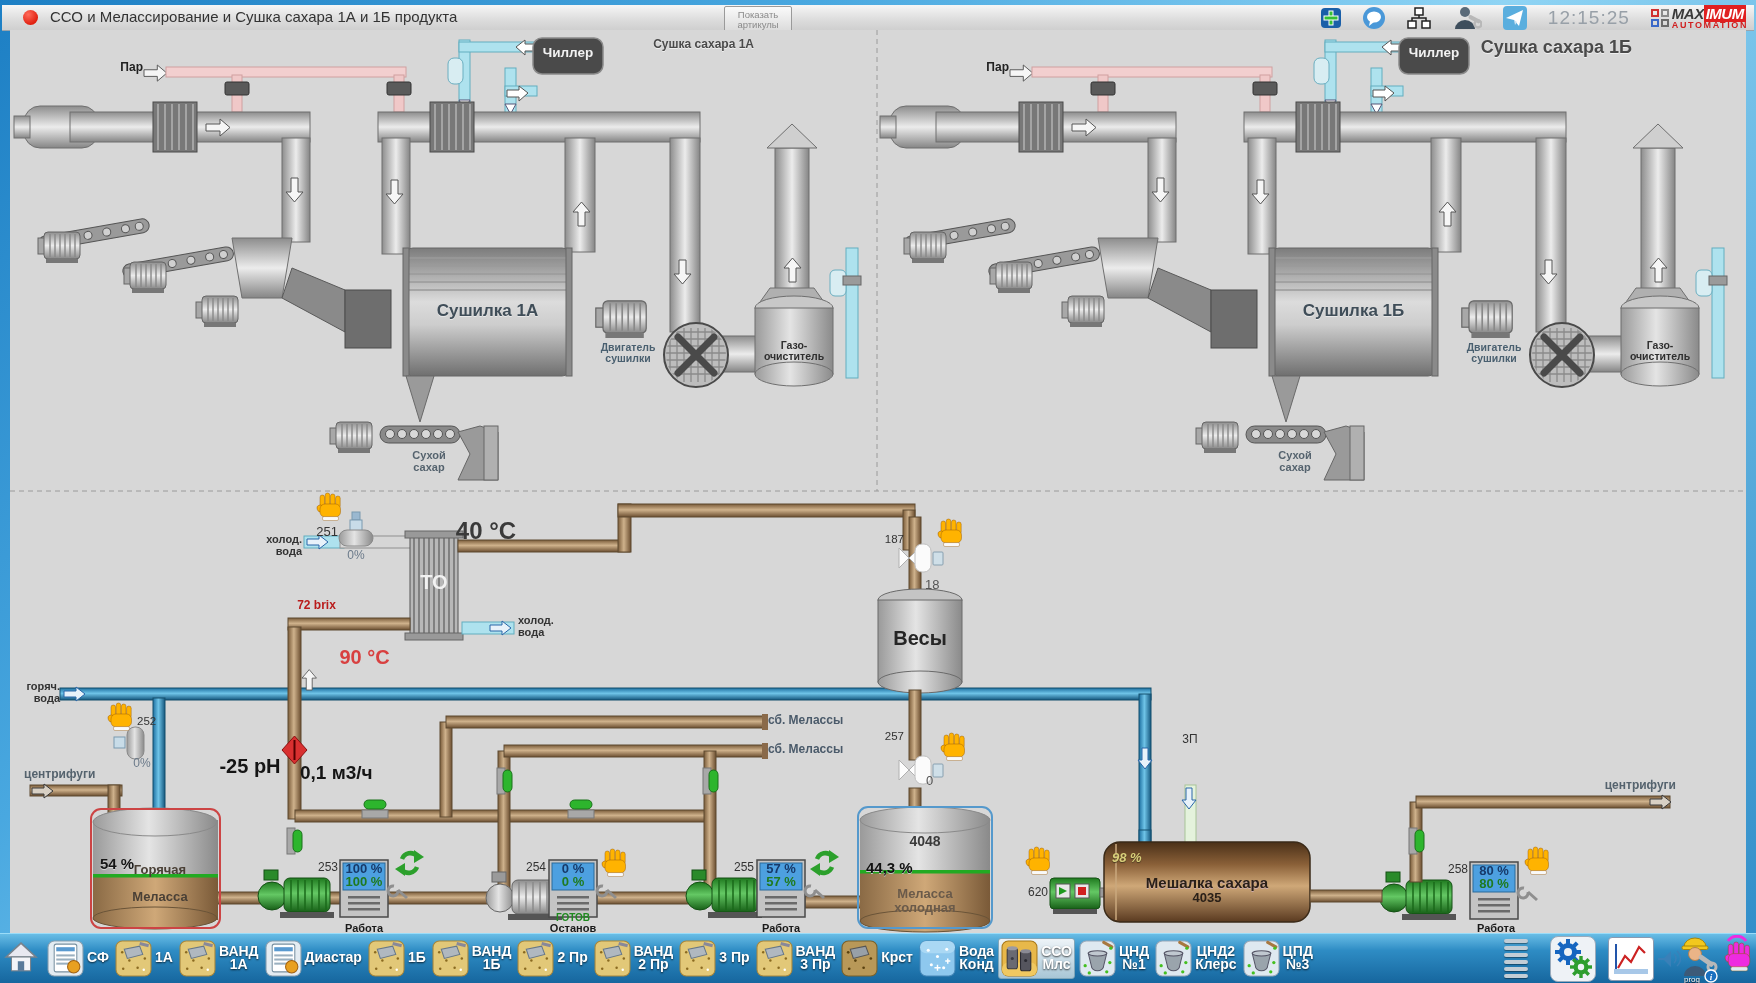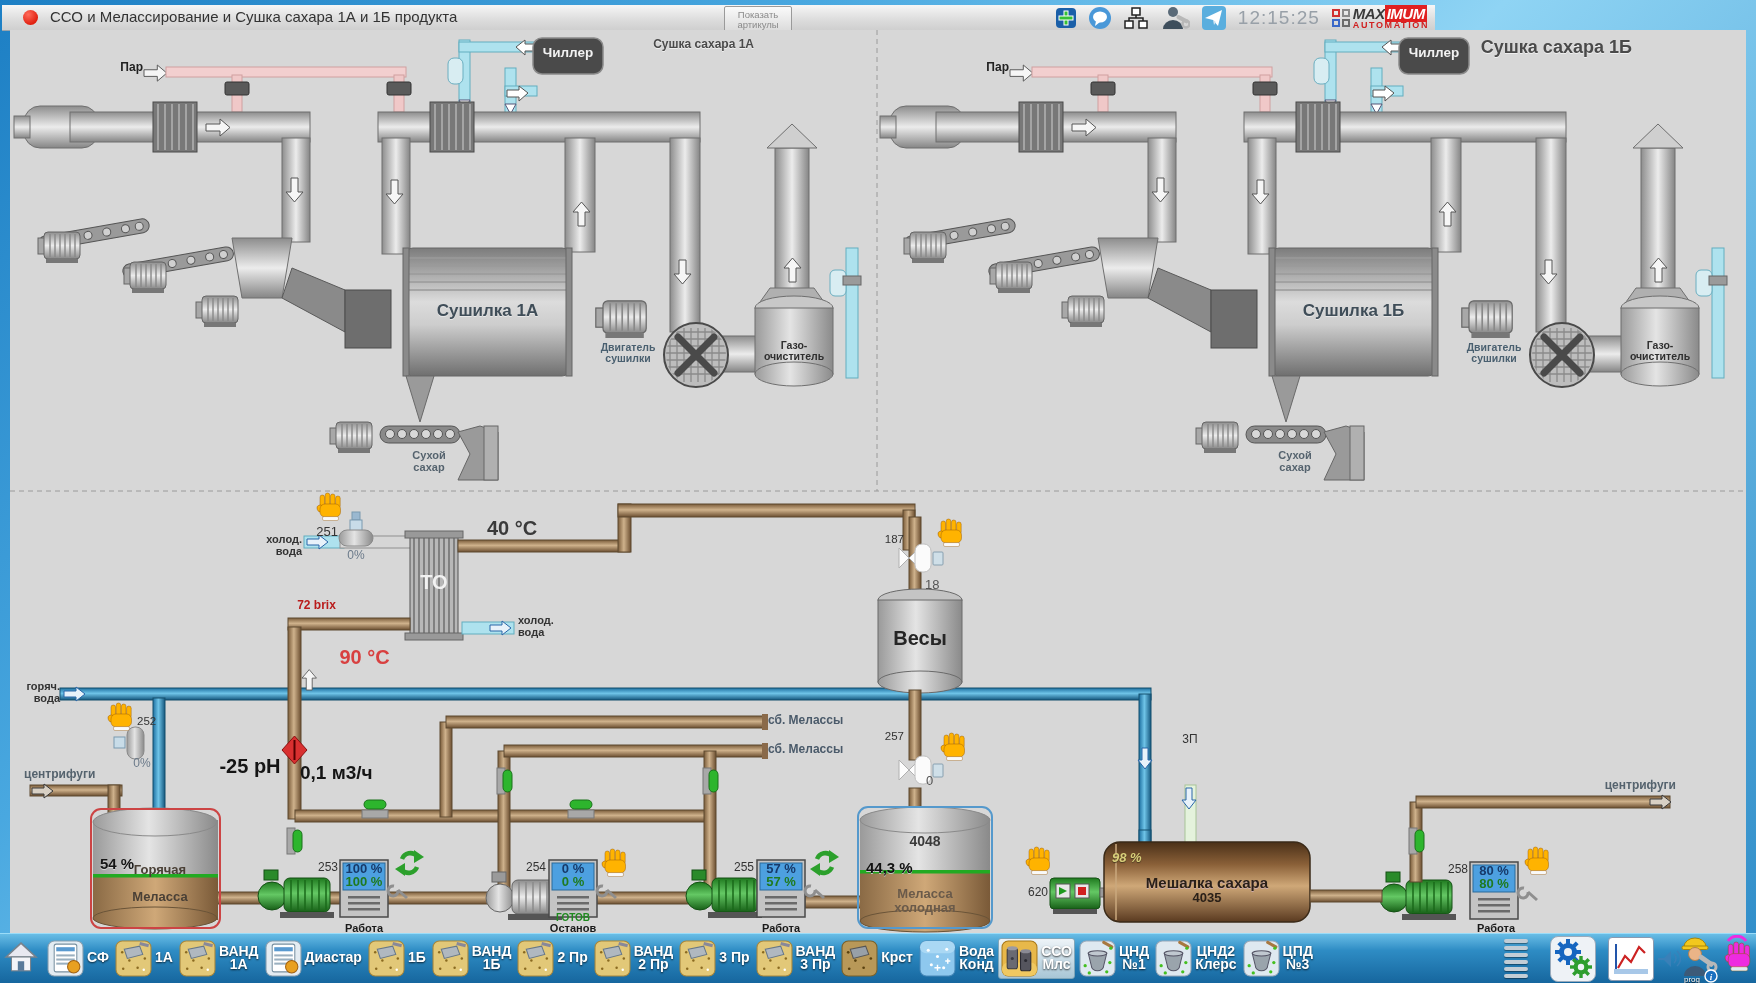--- a/index.html
+++ b/index.html
@@ -1,30 +1,30 @@
 <!DOCTYPE html>
 <html><head>
 <meta charset="utf-8">
 <style>
   html,body{margin:0;padding:0}
   body{width:1756px;height:983px;overflow:hidden;position:relative;
        font-family:"Liberation Sans",sans-serif;
        background:linear-gradient(135deg,#1d7fc4 0%,#49a8e0 30%,#8fd4f4 55%,#2e8cc8 100%)}
   #screen{position:absolute;left:0;top:0;width:1756px;height:983px}
   
-  .titlebar{position:absolute;left:2px;top:5px;width:1433px;height:25px;
+  .titlebar{position:absolute;left:2px;top:5px;width:1752px;height:25px;
     background:linear-gradient(#f6f6f6,#dcdcdc 60%,#cfcfcf);border-bottom:1px solid #9aa4ac;
     display:flex;align-items:center}
   .rec-dot{position:absolute;left:21px;top:5px;width:15px;height:15px;border-radius:50%;
     background:radial-gradient(circle at 35% 30%,#ff6a5a,#e02010 70%)}
   .tb-title{position:absolute;left:48px;top:3px;font-size:15px;color:#333}
   .art-btn{position:absolute;left:722px;top:1px;width:66px;height:23px;
     background:linear-gradient(#fafafa,#d8d8d8);border:1px solid #9a9a9a;border-radius:2px;
     font-size:9.5px;color:#8a8a8a;text-align:center;line-height:1.1;padding-top:3px}
-  .tray{position:absolute;right:6px;top:0px;height:25px;display:flex;align-items:center;gap:12px}
+  .tray{position:absolute;right:6px;top:0px;height:25px;display:flex;align-items:center;gap:21px}
   .clock{font-size:19px;color:#98a0a8;letter-spacing:1px}
   .logo{display:flex;align-items:center;gap:3px}
   .logo-grid{display:grid;grid-template-columns:8px 8px;grid-gap:2px}
   .logo-grid span{width:8px;height:8px;box-sizing:border-box}
   .logo-txt{line-height:1}
   .logo-row1{font-size:15px;font-weight:bold;font-style:italic;color:#3a3a3a;letter-spacing:-0.5px}
   .logo-row1 .red{background:#e02020;color:#fff;padding:0 2px}
   .logo-row2{font-size:9px;font-weight:bold;color:#d02020;letter-spacing:1.6px}
   
   .canvas{position:absolute;left:10px;top:30px;width:1736px;height:903px;background:#d7d7d7}
@@ -529,21 +529,21 @@
       </div>
 
   
   <div class="ov b r" style="left:240px;top:504px;width:52px;font-size:11px;color:#333">
         <div>холод.</div>
         <div>вода</div>
       </div>
   <div class="ov r" style="left:298px;top:495px;width:30px;font-size:13px;color:#333">251</div>
   <div class="ov c" style="left:326px;top:519px;width:40px;font-size:12px;color:#6b7a8a">0%</div>
   <div class="ov b c" style="left:398px;top:542px;width:52px;font-size:20px;color:#f2f2f2">ТО</div>
-  <div class="ov b c" style="left:462px;top:488px;width:80px;font-size:20px;color:#3a3a3a">40 °C</div>
+  <div class="ov b c" style="left:436px;top:488px;width:80px;font-size:24px;color:#3a3a3a">40 °C</div>
   <div class="ov b c" style="left:259px;top:569px;width:95px;font-size:12px;color:#b91c1c">72 brix</div>
   <div class="ov b c" style="left:312px;top:617px;width:85px;font-size:20px;color:#d84040">90 °C</div>
   <div class="ov b" style="left:508px;top:585px;width:52px;font-size:11px;color:#333">
         <div>холод.</div>
         <div>вода</div>
       </div>
   <div class="ov b r" style="left:6px;top:651px;width:44px;font-size:11px;color:#333">
         <div>горяч.</div>
         <div>вода</div>
       </div>

